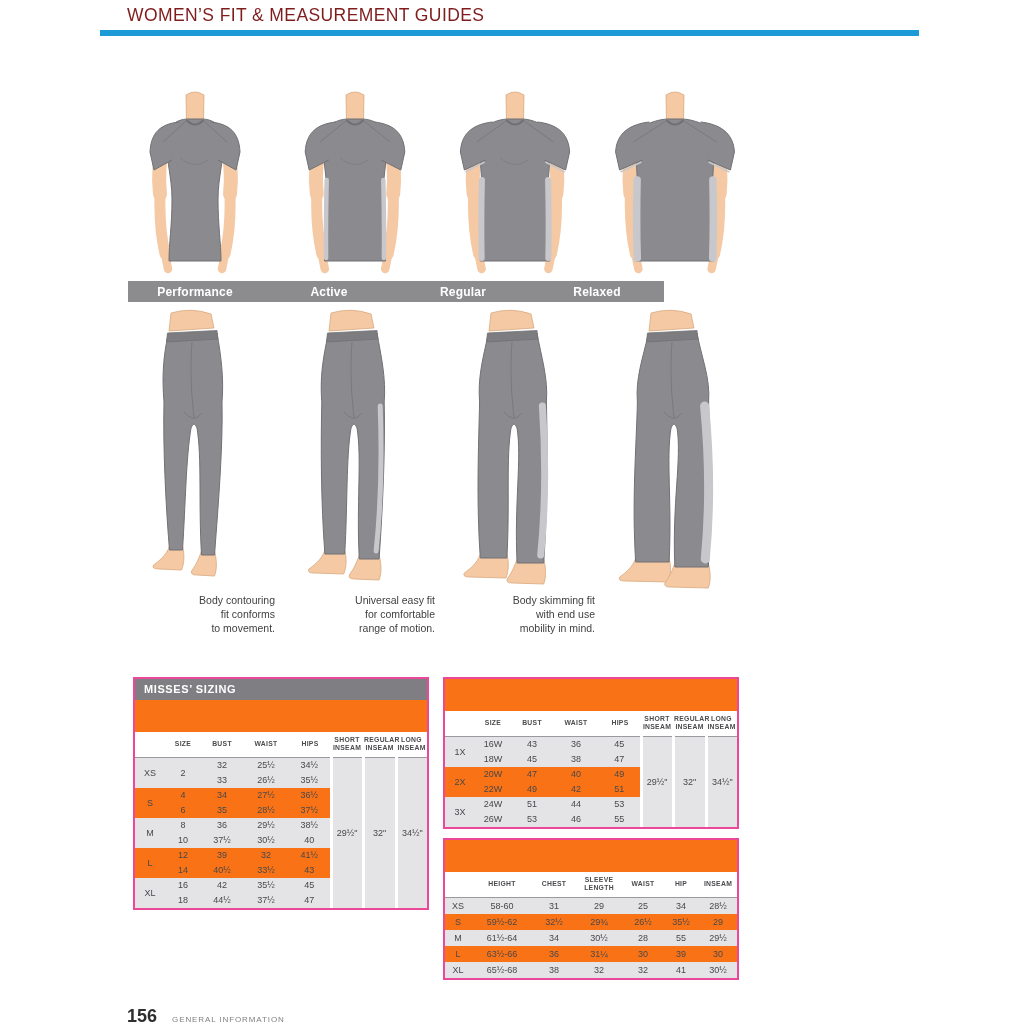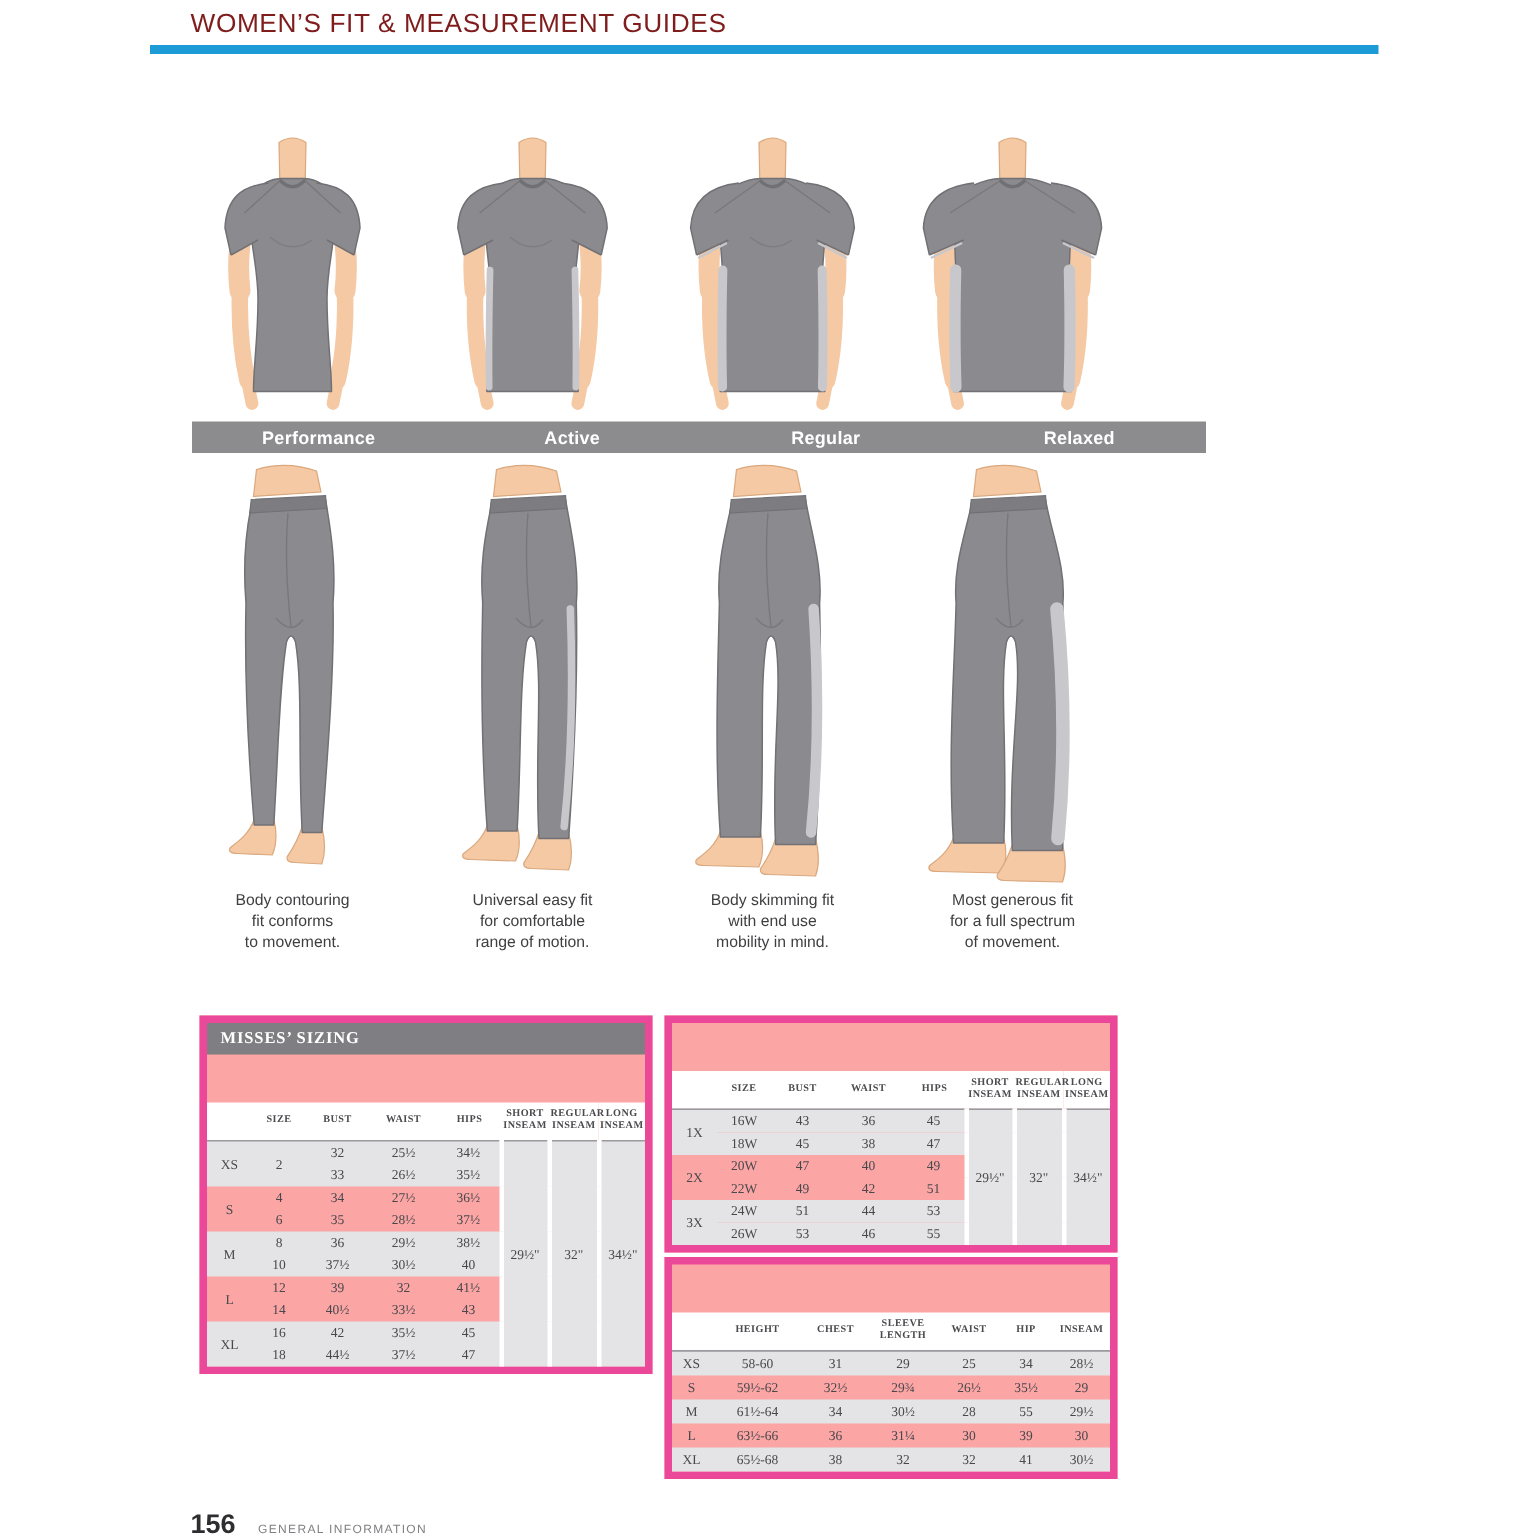--- a/index.html
+++ b/index.html
@@ -10,29 +10,29 @@
   .page-title{left:127px; top:5px; font-size:17.5px; letter-spacing:.4px; color:#7f1d1d;}
   .accent-rule{left:100px; top:30px; width:819px; height:6px; background:#1d9bd6;}
 
   
   .fig-row{left:115px; width:640px; display:grid; grid-template-columns:repeat(4,160px);}
   .shirts{top:82px;}
   .pants{top:306px;}
   .fig-cell{display:flex; justify-content:center; align-items:flex-end;}
 
   
-  .fit-bar{left:128px; top:281px; width:676px; height:21px; background:#8c8c8e; display:grid; grid-template-columns:repeat(4,1fr); align-items:center;}
+  .fit-bar{left:128px; top:281px; width:536px; height:21px; background:#8c8c8e; display:grid; grid-template-columns:repeat(4,1fr); align-items:center;}
   .fit-bar div{color:#fff; font-weight:bold; font-size:12px; text-align:center; letter-spacing:.2px;}
 
   
   .desc-row{left:115px; top:594px; width:640px; display:grid; grid-template-columns:repeat(4,160px);}
-  .fit-desc{font-size:10.5px; line-height:1.32; color:#3f3f41; text-align:center; white-space:pre-line;}
-
-  
-  .table-box{border:5px solid #ec4899; background:#fca5a5;font-family:Liberation Serif, serif;}
+  .fit-desc{font-size:10.5px; line-height:1.32; color:#3f3f41; text-align:right; white-space:pre-line;}
+
+  
+  .table-box{border:2px solid #ec4899; background:#f97316;}
   .tb-misses{left:133px; top:677px; width:292px;}
   .tb-plus{left:443px; top:677px; width:292px;}
   .tb-asian{left:443px; top:838px; width:292px;}
   .tb-title{background:#7f7f83; color:#fff; font-weight:bold; font-size:11px; letter-spacing:.6px; padding:4px 9px; height:13px;}
   table{border-collapse:collapse; width:100%; table-layout:fixed;margin-top:32px;}
   thead th{font-size:6.8px; font-weight:bold; color:#4b4b4f; letter-spacing:.3px; text-align:center; padding:4px 1px; border-bottom:1px solid #9a9a9e; background:#fff; line-height:1.25;}
   tbody td{font-size:9px; text-align:center; color:#48484c; height:15px; padding:0 1px;}
   .tb-asian tbody td{height:16px; font-size:9px;}
   td.shade{background:#e4e4e6;}
   td.inseam{background:#e4e4e6; border-left:3px solid #fff; vertical-align:middle;}
@@ -208,23 +208,20 @@
 <div class="abs desc-row">
   <div class="fit-desc">Body contouring
 fit conforms
 to movement.</div>
   <div class="fit-desc">Universal easy fit
 for comfortable
 range of motion.</div>
   <div class="fit-desc">Body skimming fit
 with end use
 mobility in mind.</div>
-  <div class="fit-desc">Most generous fit
-for a full spectrum
-of movement.</div>
 </div>
 
 <div class="abs table-box tb-misses" id="tb-misses">
   <div class="tb-title">MISSES’ SIZING</div>
 <table>
       <colgroup>
         <col style="width: 30px;">
         <col style="width: 36px;">
         <col style="width: 42px;">
         <col style="width: 46px;">

